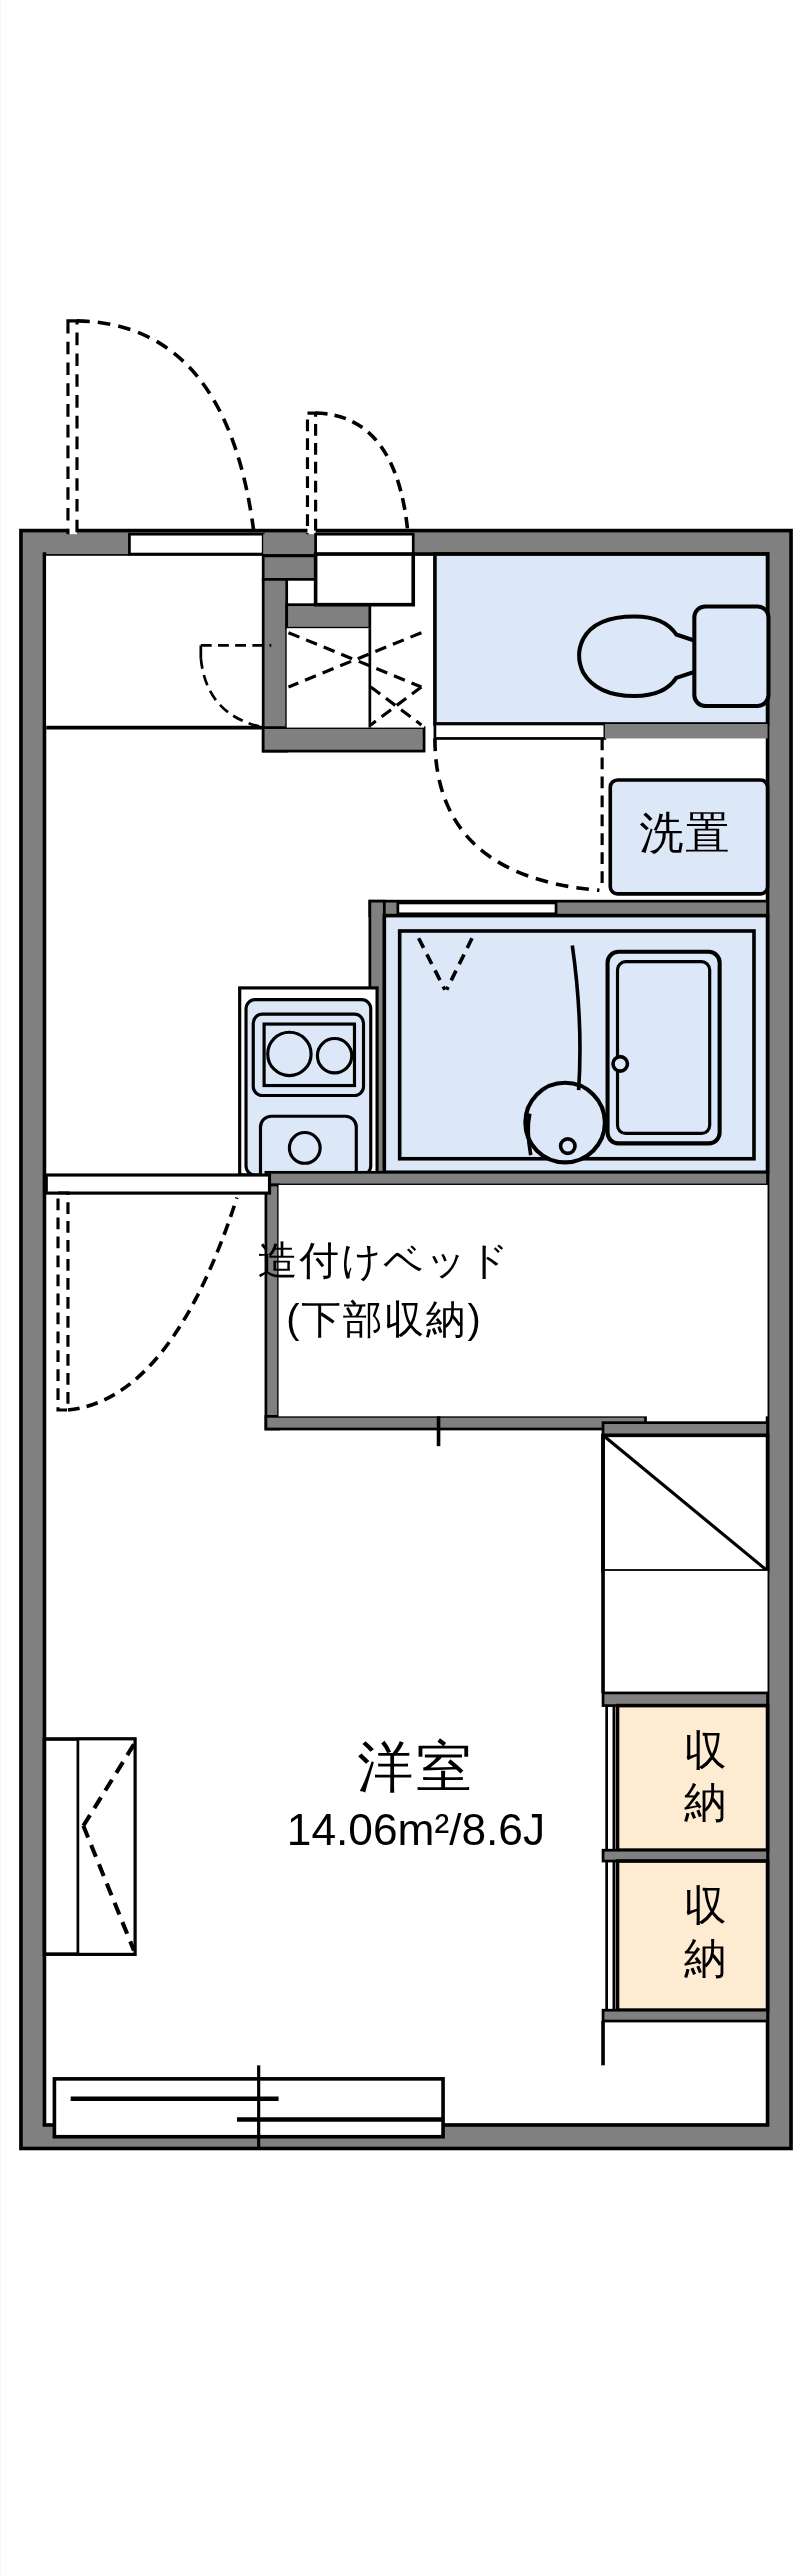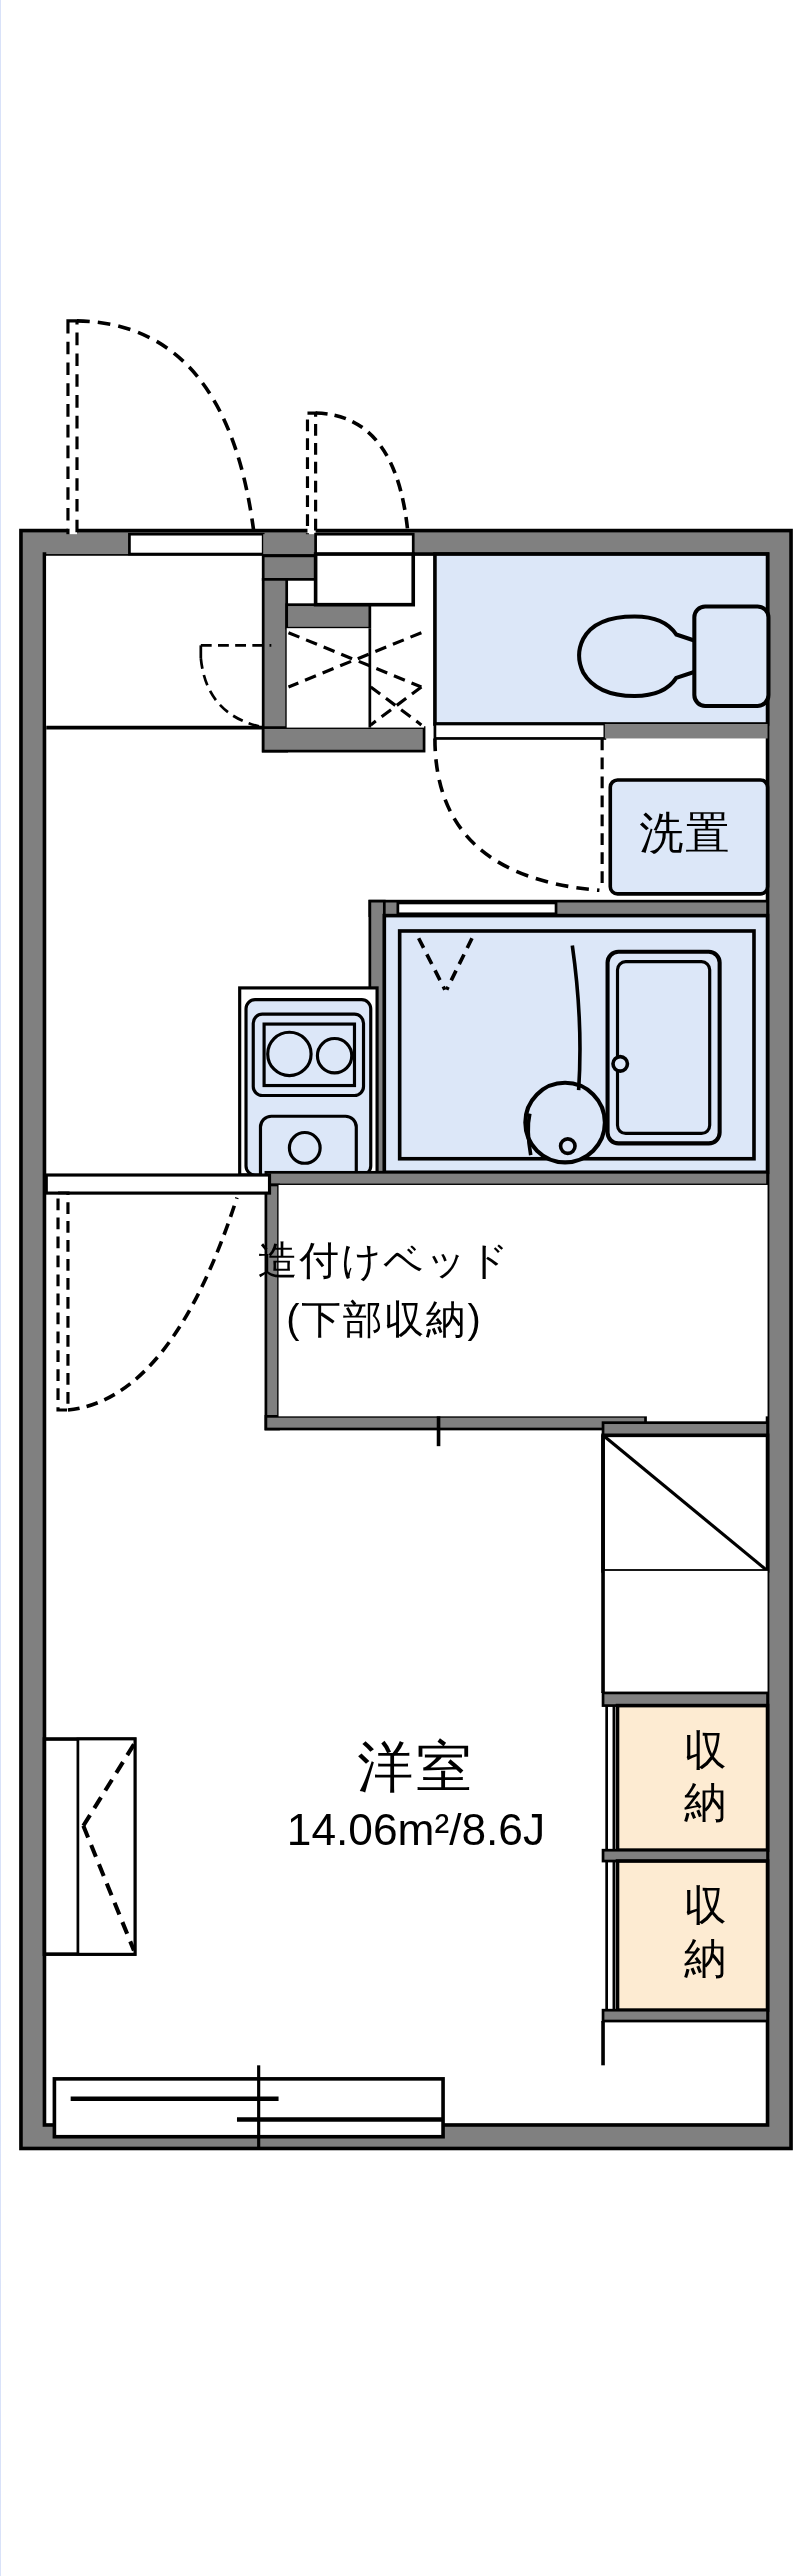--- a/index.html
+++ b/index.html
@@ -8,21 +8,21 @@
     padding: 0;
     background: #ffffff;
   }
   body {
     font-family: "Liberation Sans", sans-serif;
   }
   #plan-root {
     position: relative;
     width: 812px;
     height: 2576px;
-    background: #1d4ed8;
+    background: #f0abfc;
     overflow: hidden;
   }
   #plan-svg {
     display: block;
     width: 812px;
     height: 2576px;
   }
   .room-label {
     font-family: "Liberation Sans", sans-serif;
     fill: #000000;

